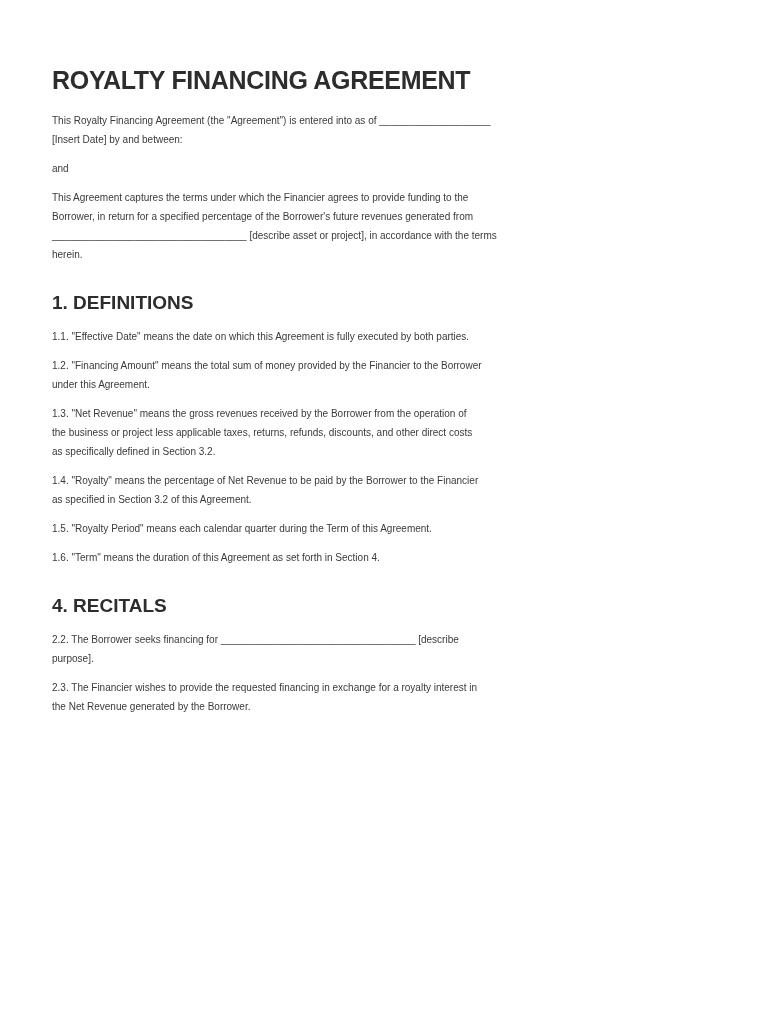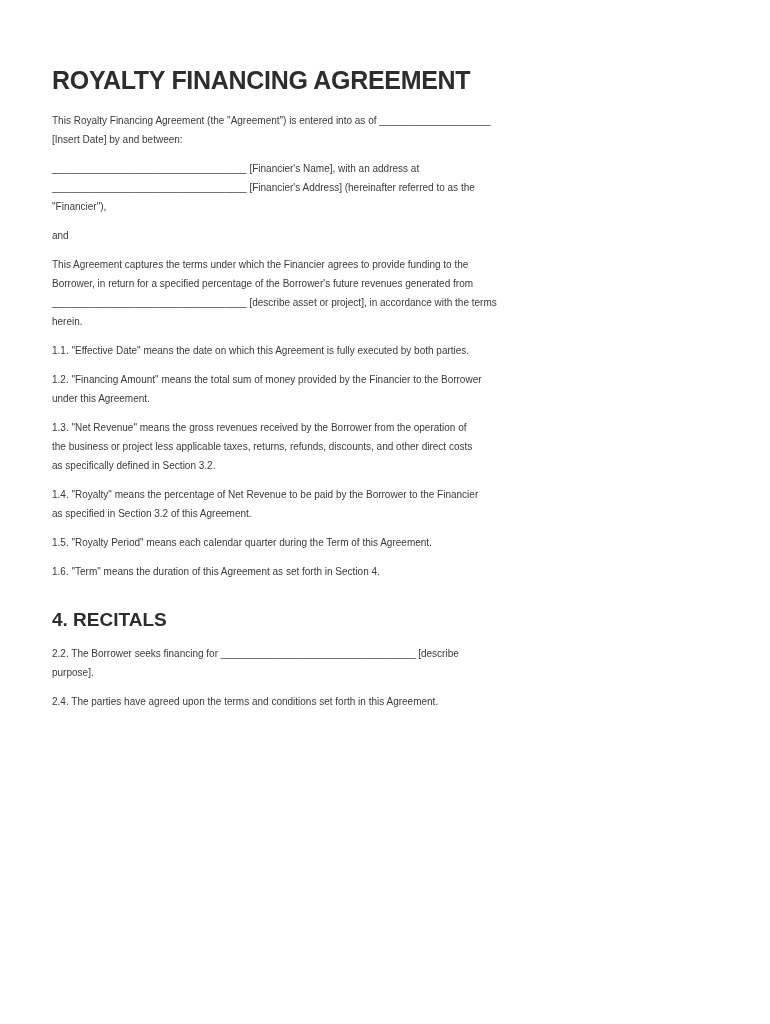--- a/index.html
+++ b/index.html
@@ -42,44 +42,43 @@
 </head>
 <body>
 
 <div class="page">
 
   <h1 class="doc-title">ROYALTY FINANCING AGREEMENT</h1>
 
   <p class="para">This Royalty Financing Agreement (the "Agreement") is entered into as of ____________________
 [Insert Date] by and between:</p>
 
-  <p class="para">___________________________________ [Financier's Name], with an address at
-___________________________________ [Financier's Address] (hereinafter referred to as the
-"Financier"),</p>
 
   <p class="para">and</p>
 
 
   <p class="para">This Agreement captures the terms under which the Financier agrees to provide funding to the
 Borrower, in return for a specified percentage of the Borrower's future revenues generated from
 ___________________________________ [describe asset or project], in accordance with the terms
 herein.</p>
 
+  <h2 class="section-heading">1. DEFINITIONS</h2>
 
 
   <p class="para">1.1. "Effective Date" means the date on which this Agreement is fully executed by both parties.</p>
   <p class="para">1.2. "Financing Amount" means the total sum of money provided by the Financier to the Borrower
 under this Agreement.</p>
   <p class="para">1.3. "Net Revenue" means the gross revenues received by the Borrower from the operation of
 the business or project less applicable taxes, returns, refunds, discounts, and other direct costs
 as specifically defined in Section 3.2.</p>
   <p class="para">1.4. "Royalty" means the percentage of Net Revenue to be paid by the Borrower to the Financier
 as specified in Section 3.2 of this Agreement.</p>
   <p class="para">1.5. "Royalty Period" means each calendar quarter during the Term of this Agreement.</p>
   <p class="para">1.6. "Term" means the duration of this Agreement as set forth in Section 4.</p>
 
   <h2 class="section-heading">4. RECITALS</h2>
 
   <p class="para">2.2. The Borrower seeks financing for ___________________________________ [describe
 purpose].</p>
-  <p class="para">2.4. The parties have agreed upon the terms and conditions set forth in this Agreement.</p>
+  <p class="para">2.3. The Financier wishes to provide the requested financing in exchange for a royalty interest in
+the Net Revenue generated by the Borrower.</p>
 
 </div>
 
 </body></html>

